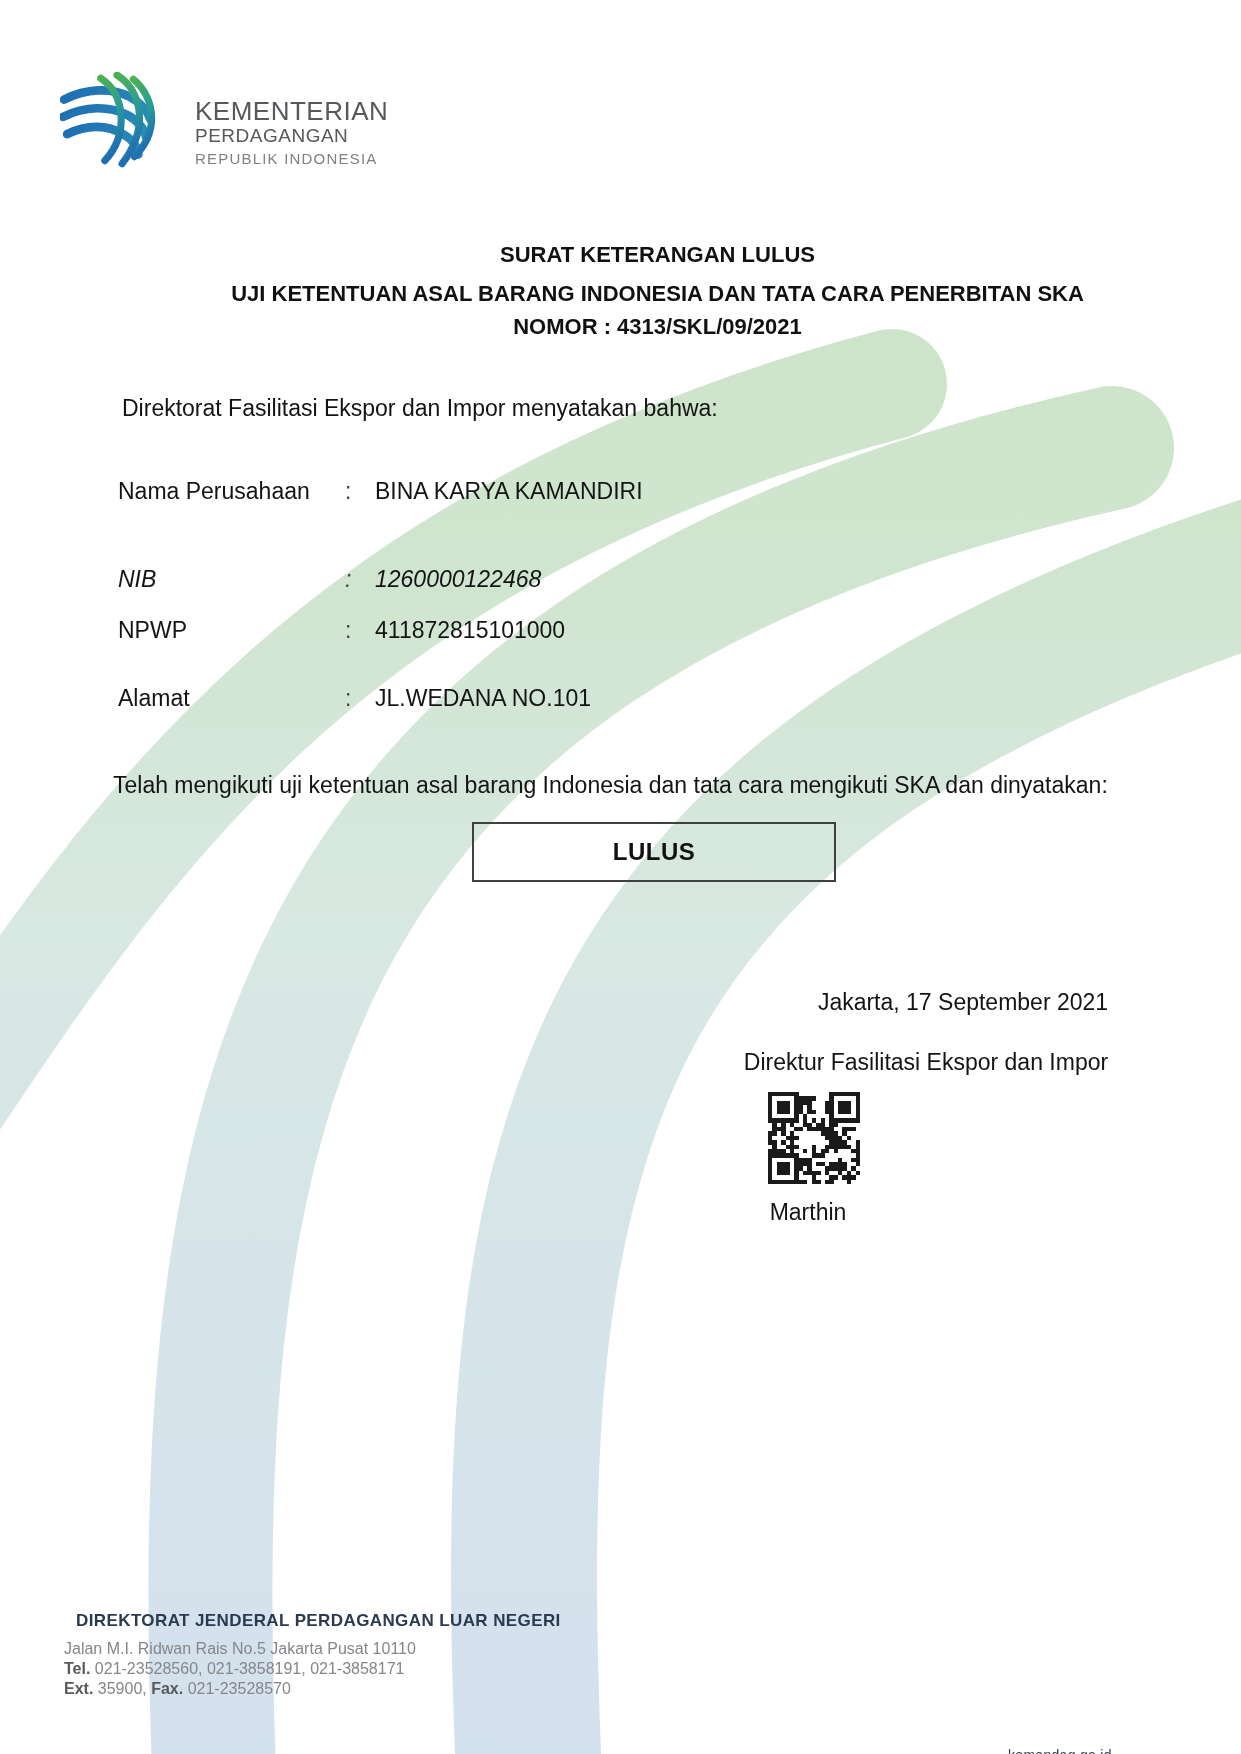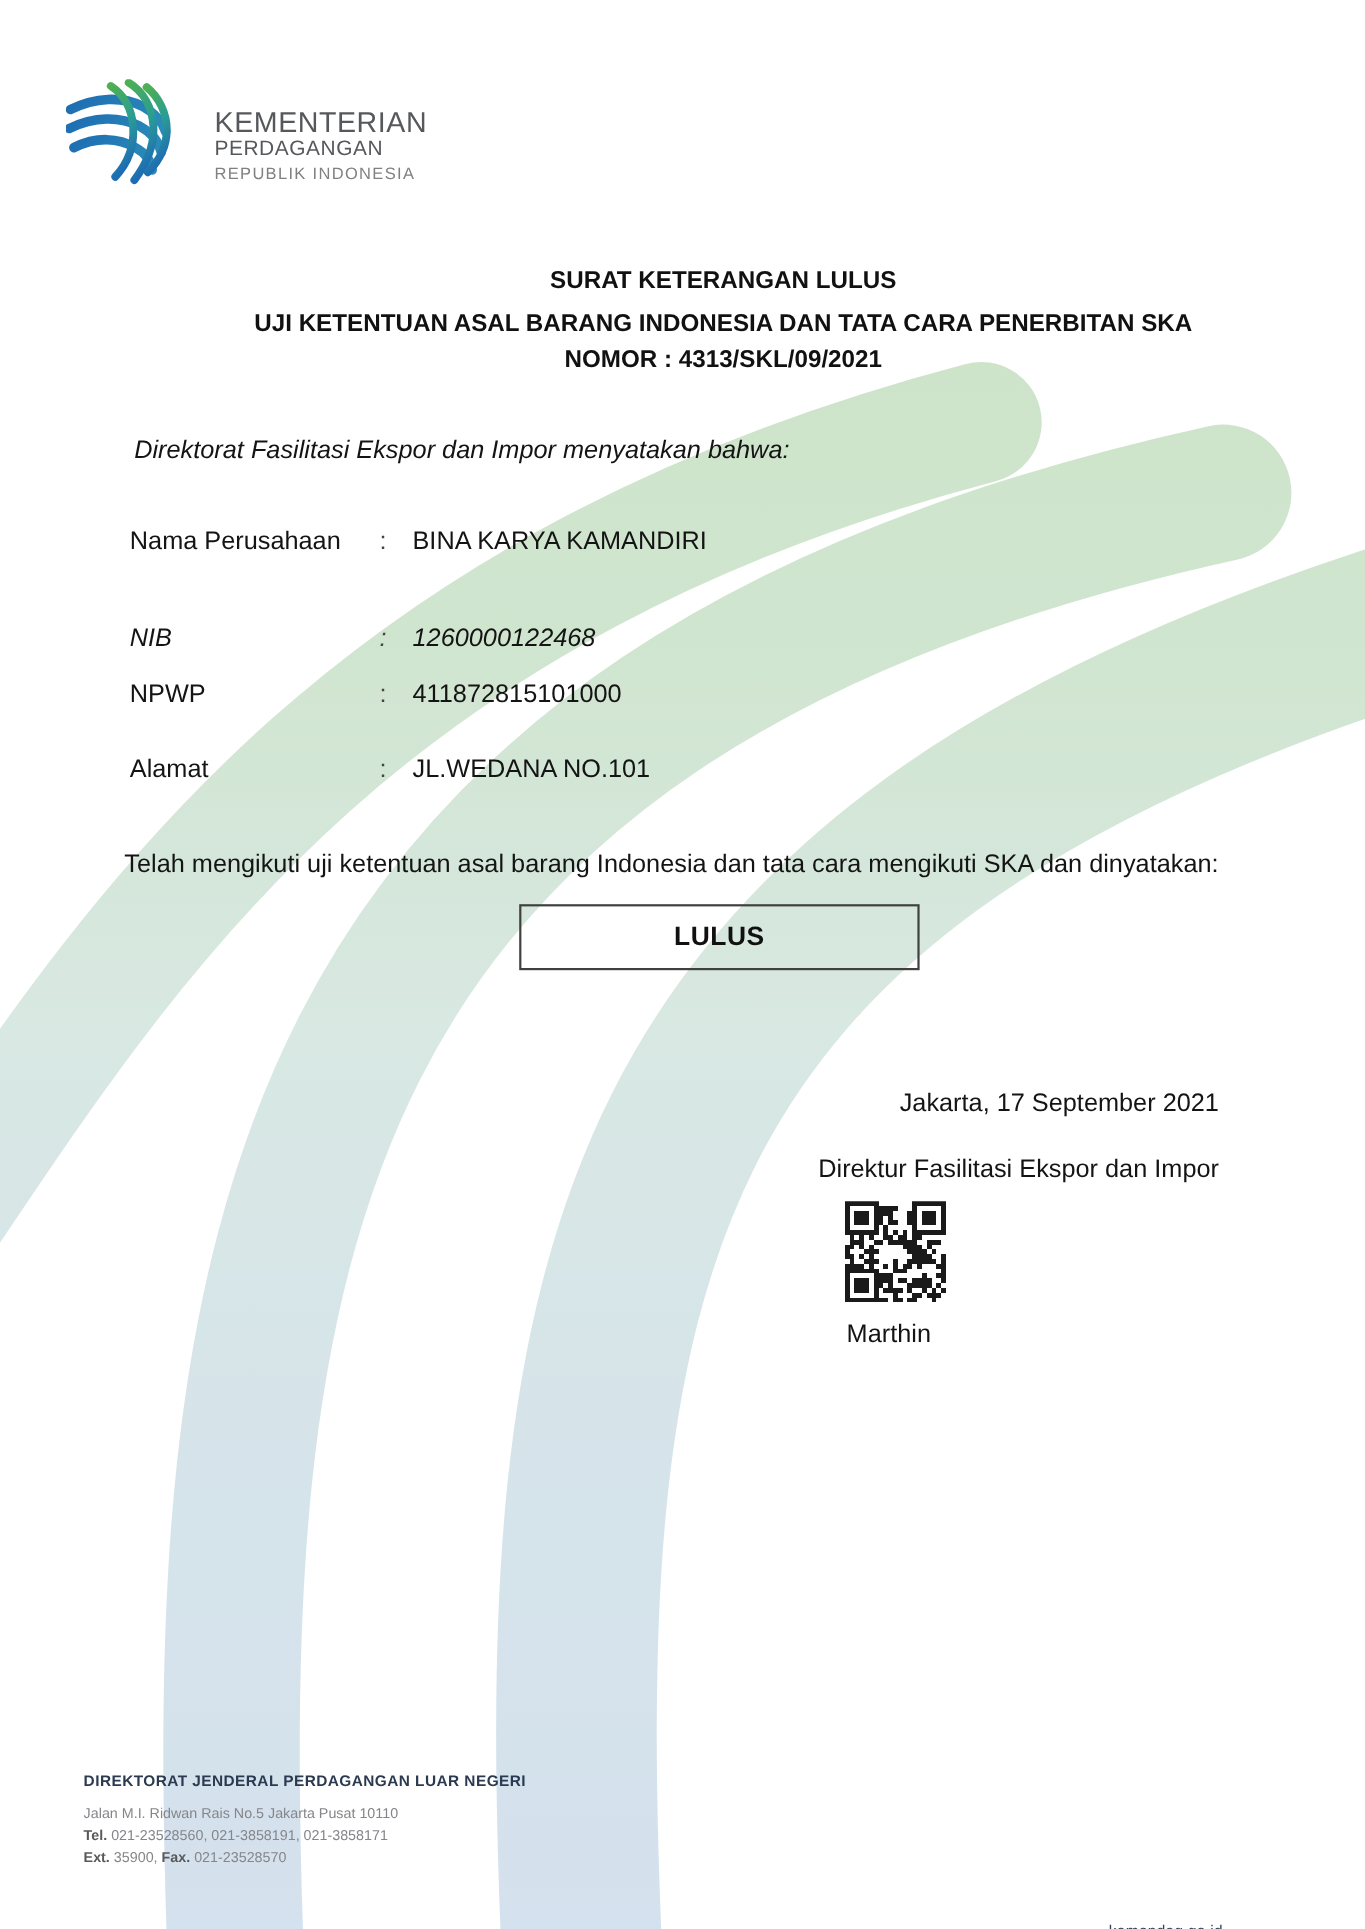--- a/index.html
+++ b/index.html
@@ -14,40 +14,40 @@
   
   .logo-mark{position:absolute;left:60px;top:72px;width:112px;height:102px;}
   .logo-line1{position:absolute;left:195px;top:98px;font-size:26px;line-height:26px;color:#57585b;letter-spacing:.5px;}
   .logo-line2{position:absolute;left:195px;top:123px;font-size:19px;line-height:26px;color:#57585b;letter-spacing:.5px;}
   .logo-line3{position:absolute;left:195px;top:151px;font-size:15px;line-height:15px;color:#808083;letter-spacing:1.2px;}
   
   .title-line{position:absolute;left:37px;width:1241px;text-align:center;font-weight:bold;font-size:22px;line-height:24px;color:#111;}
   .t1{top:243px;} .t2{top:282px;} .t3{top:315px;}
   
   .body-text{font-size:23px;line-height:24px;color:#141414;}
-  .intro{position:absolute;left:122px;top:396px;font-style:italic;}
+  .intro{position:absolute;left:122px;top:396px;}
   .field-row{position:absolute;left:118px;width:980px;}
   .f0{top:479px;} .f1{top:567px;font-style:italic;} .f2{top:618px;} .f3{top:686px;}
   .field-label{display:inline-block;width:227px;}
   .field-colon{display:inline-block;width:30px;color:#444;}
   .statement{position:absolute;left:113px;top:773px;}
   
   .result-box{
     position:absolute;left:472px;top:822px;width:360px;height:56px;
     border:2px solid #404040;background:transparent;text-align:center;line-height:56px;
     font-size:24px;font-weight:bold;letter-spacing:.5px;color:#111;
   }
   
   .place-date{position:absolute;left:963px;top:990px;transform:translateX(-50%);white-space:nowrap;}
   .sig-title{position:absolute;left:926px;top:1050px;transform:translateX(-50%);white-space:nowrap;}
   .qr{position:absolute;left:768px;top:1092px;width:92px;height:92px;}
   .sig-name{position:absolute;left:808px;top:1200px;transform:translateX(-50%);white-space:nowrap;}
   
-  .footer-dept{position:absolute;left:76px;top:1611px;font-size:14px;font-weight:bold;letter-spacing:.4px;color:#2b3a50;}
-  .footer-line{position:absolute;left:76px;font-size:13px;line-height:17px;color:#85868a;}
+  .footer-dept{position:absolute;left:76px;top:1611px;font-size:17px;font-weight:bold;letter-spacing:.4px;color:#2b3a50;}
+  .footer-line{position:absolute;left:64px;font-size:16px;line-height:17px;color:#85868a;}
   .fl1{top:1640px;} .fl2{top:1660px;text-align:right;} .fl3{top:1680px;}
   .footer-line b{color:#58595b;}
   .website{position:absolute;left:1008px;top:1744px;font-size:14px;line-height:22px;font-weight:normal;color:#32405a;letter-spacing:.3px;}
 </style>
 </head>
 <body>
 
 <div class="page">
 
   <svg class="watermark" viewBox="0 0 1241 1754" xmlns="http://www.w3.org/2000/svg" aria-hidden="true">

